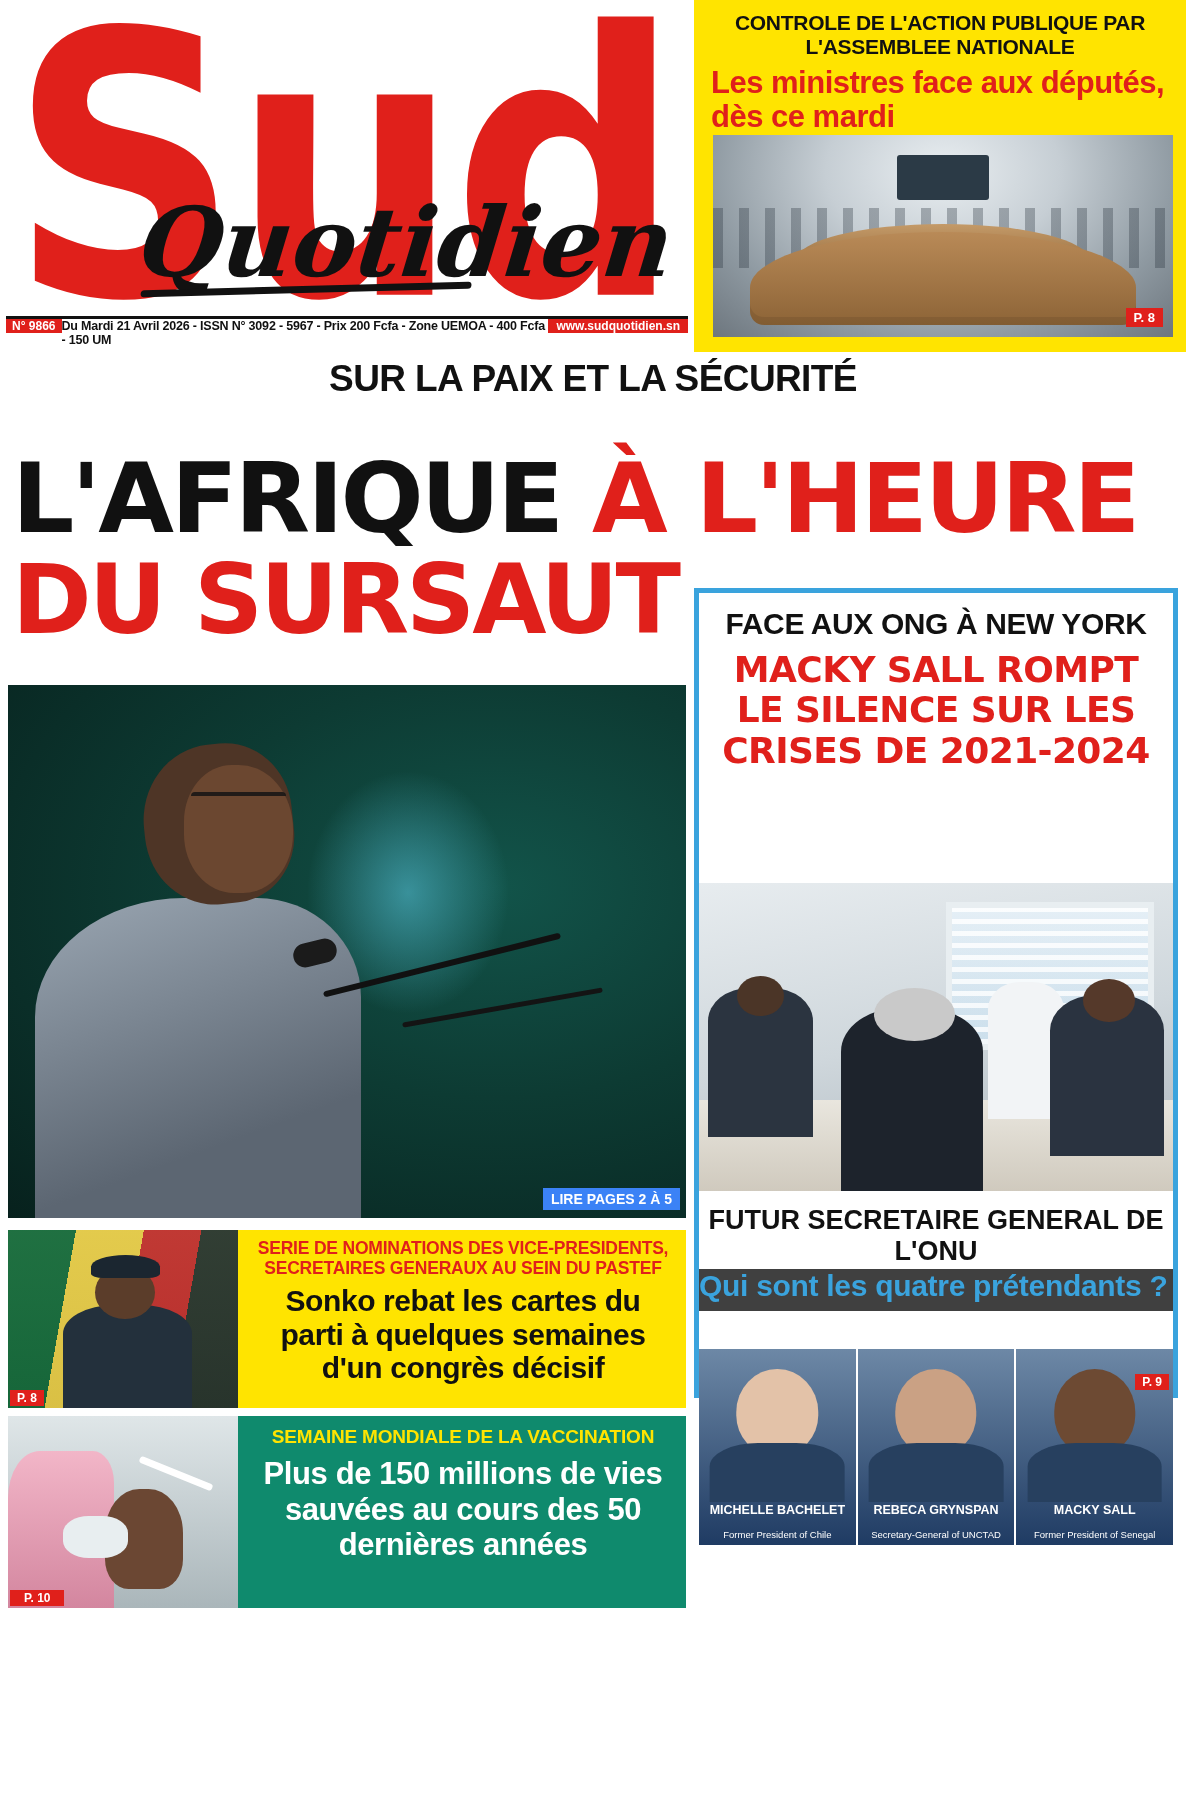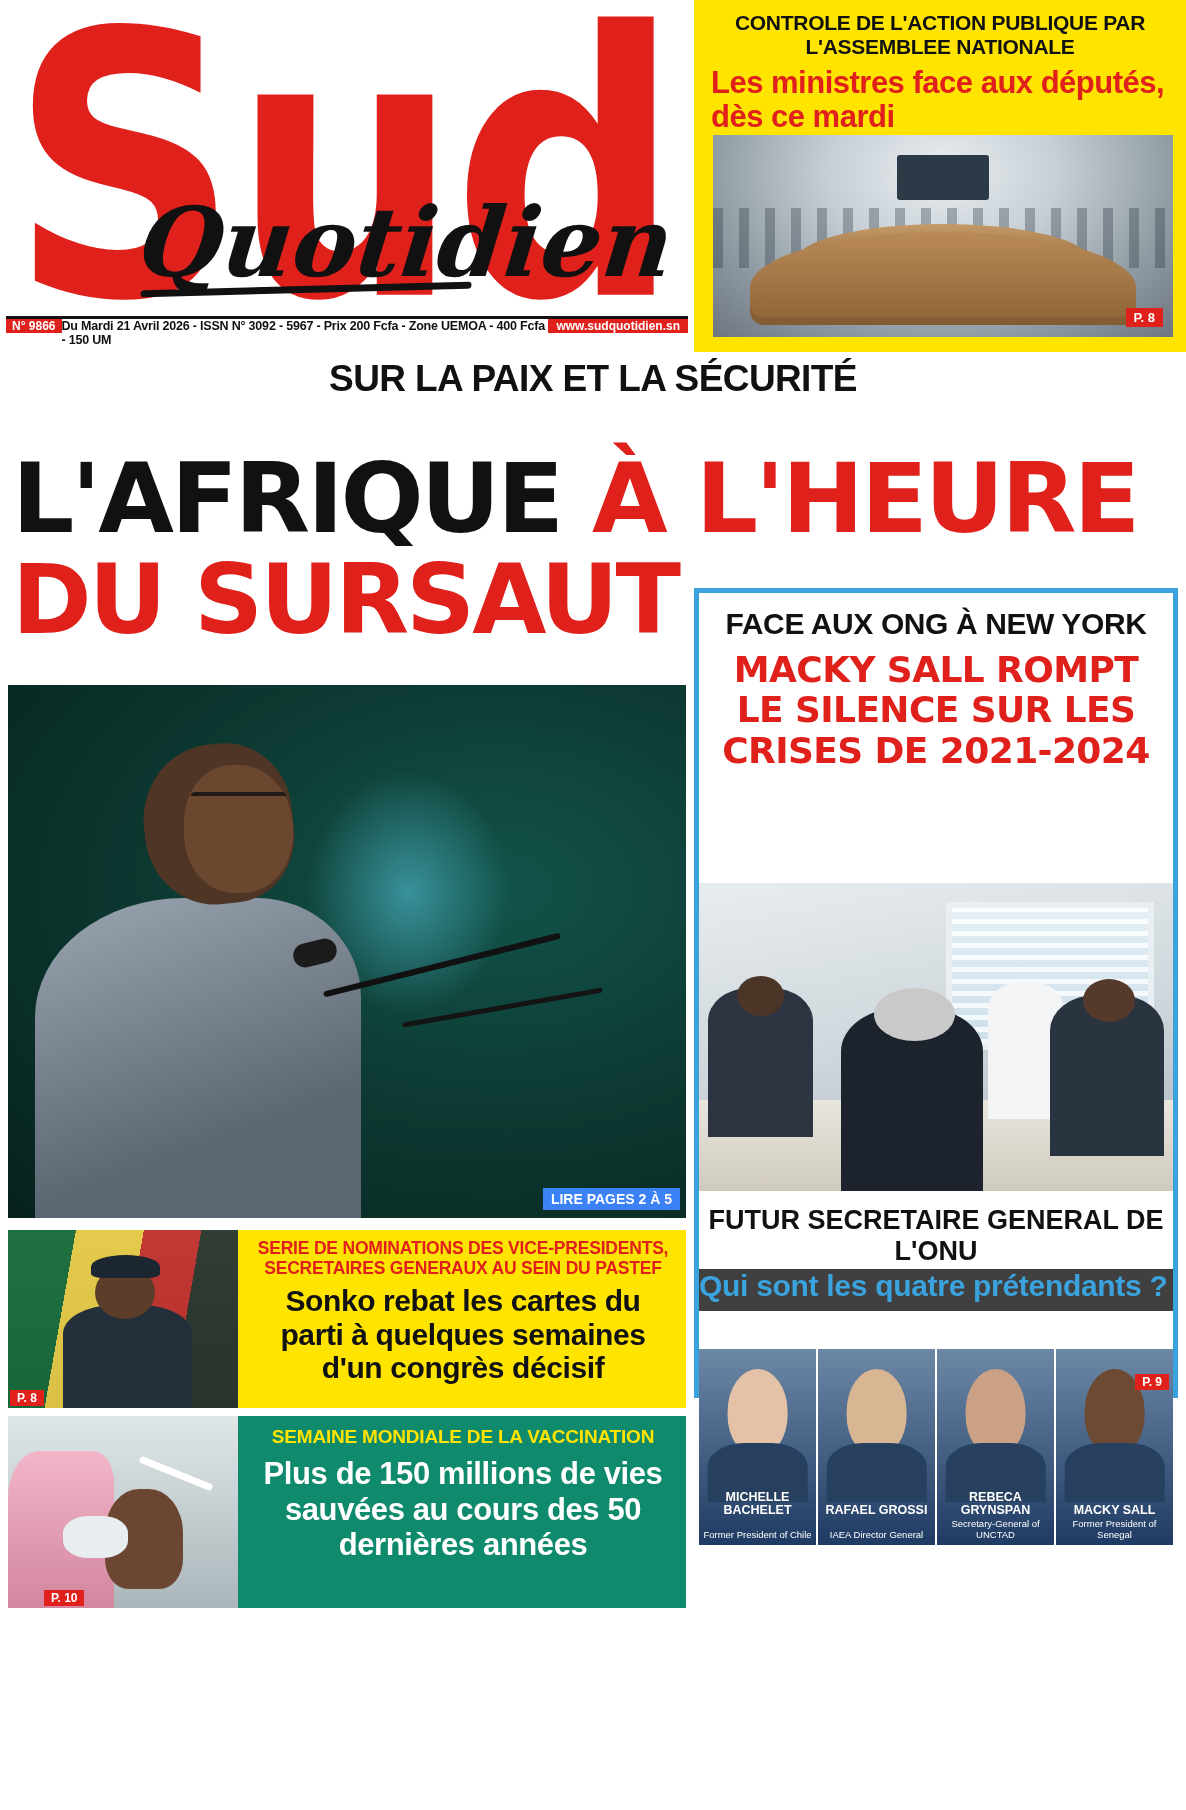--- a/index.html
+++ b/index.html
@@ -371,21 +371,21 @@
   .vacc-photo .vglove {
     position:absolute; left:24%; top:52%; width:28%; height:22%;
     background:#e8eef0; border-radius:40%;
   }
   .vacc-photo .vsyr {
     position:absolute; right:10%; top:28%; width:34%; height:7px;
     background:#ffffff; transform: rotate(22deg); border-radius:3px;
   }
   .vacc-page {
     position: absolute; left: 2px; bottom: 2px;
-    background: #e0201b; color: #fff; font-size: 12px; font-weight: bold; padding: 1px 7px; margin-left: 34px;
+    background: #e0201b; color: #fff; font-size: 12px; font-weight: bold; padding: 1px 14px;
   }
   .vacc-text { flex: 1; padding: 10px 10px 8px 12px; }
   .vacc-kicker {
     text-align: center; color: #ffe400; font-size: 19px; font-weight: bold;
     letter-spacing: -0.2px;
   }
   .vacc-title {
     margin-top: 8px; text-align: center; color: #ffffff;
     font-size: 31px; font-weight: bold; line-height: 1.15; letter-spacing: -0.4px;
   }
@@ -472,26 +472,20 @@
     <div class="rc-kicker2">FUTUR SECRETAIRE GENERAL DE L'ONU</div>
     <div class="rc-title2">Qui sont les quatre prétendants ?</div>
 
     <div class="rc-quad">
       <div class="quad q1">
         <div class="qhead"></div>
           <div class="qbody"></div>
         <div class="qname">MICHELLE BACHELET</div>
         <div class="qrole">Former President of Chile</div>
       </div>
-      <div class="quad q2">
-        <div class="qhead"></div>
-          <div class="qbody"></div>
-        <div class="qname">RAFAEL GROSSI</div>
-        <div class="qrole">IAEA Director General</div>
-      </div>
       <div class="quad q3">
         <div class="qhead"></div>
           <div class="qbody"></div>
         <div class="qname">REBECA GRYNSPAN</div>
         <div class="qrole">Secretary-General of UNCTAD</div>
       </div>
       <div class="quad q4">
         <div class="qhead"></div>
           <div class="qbody"></div>
         <div class="qname">MACKY SALL</div>

